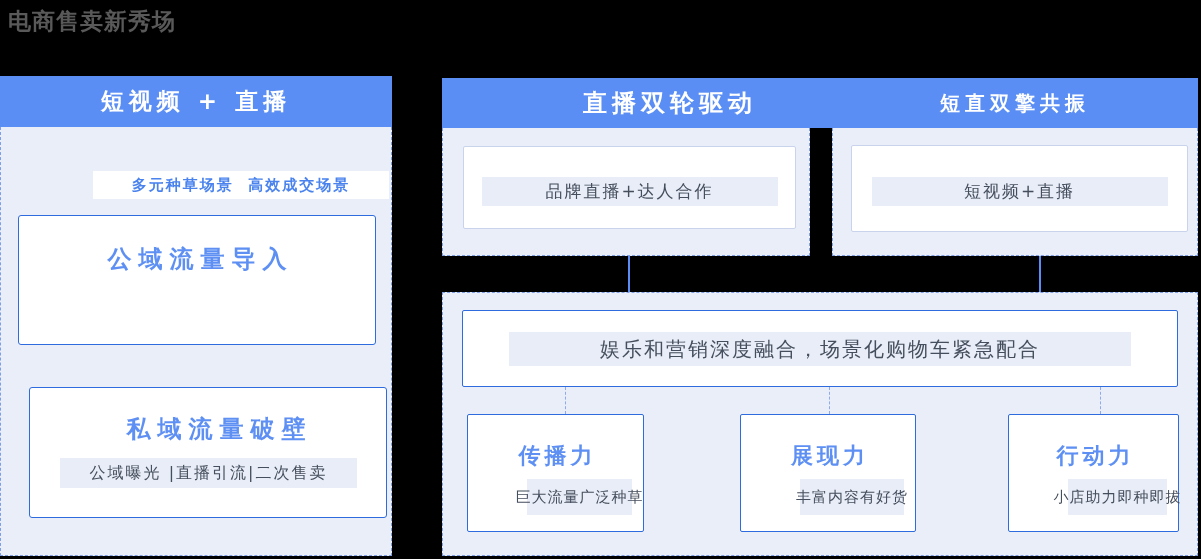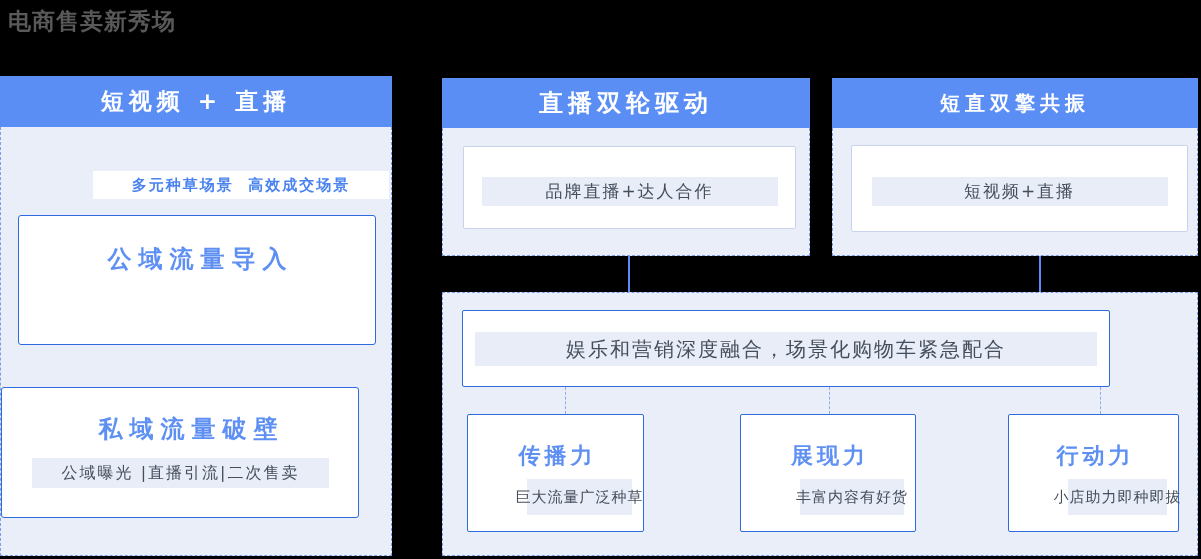--- a/index.html
+++ b/index.html
@@ -10,38 +10,38 @@
   .page-title {
     position:absolute; left:8px; top:6px;
     font-size:23px; font-weight:bold; color:#595959; letter-spacing:1px; white-space:pre;
   }
   
   .col-header {
     position:absolute; background:#5A8EF4; color:#ffffff; font-weight:bold;
     display:flex; align-items:center; justify-content:center; white-space:pre;
   }
   .left-header  { left:0;     top:76px; width:392px; height:51px; font-size:23px; letter-spacing:5px; }
-  .mid-header   { left:442px; top:78px; width:368px; height:50px; font-size:24px; letter-spacing:5px; }
+  .mid-header   { left:442px; top:78px; width:368px; height:50px; font-size:24px; letter-spacing:5px;padding-left:44px; }
   .right-header { left:832px; top:78px; width:366px; height:50px; font-size:20px; letter-spacing:5px; }
   
   .panel { position:absolute; background:#E9EEF9; box-sizing:border-box; border:1px dashed #7F9EE8; }
   .left-panel   { left:0;     top:127px; width:392px; height:429px; border-top:none; }
   .mid-panel    { left:442px; top:128px; width:368px; height:128px; border-top:none; }
   .right-panel  { left:832px; top:128px; width:366px; height:128px; border-top:none; }
   .bottom-panel { left:442px; top:292px; width:756px; height:264px; }
   
   .scene-strip {
     position:absolute; left:47px; top:44px; width:296px; height:28px; background:#ffffff;
     color:#4A83EE; font-size:15px; font-weight:bold; letter-spacing:2px; white-space:pre;
     display:flex; align-items:center; justify-content:center;margin-left:45px;
   }
   
   .wbox { position:absolute; background:#ffffff; border:1px solid #2E6BDF; border-radius:3px; box-sizing:border-box; }
   .left-box1 { left:17px; top:88px;  width:358px; height:130px; }
-  .left-box2 { left:0; top:260px; width:358px; height:131px;padding-left:16px; }
+  .left-box2 { left:28px; top:260px; width:358px; height:131px;padding-left:16px; }
   .wbox-title {
     text-align:center; color:#5E90F4; font-weight:bold; font-size:24px;
     letter-spacing:7px; text-indent:7px; margin-top:27px; white-space:pre;
   }
   .left-box2 .wbox-title { margin-top:25px; }
   .strip {
     background:#E8EDF8; color:#454E5C; font-size:16px; letter-spacing:2px; white-space:pre;
     display:flex; align-items:center; justify-content:center;
   }
   .wbox .strip { position:absolute; left:30px; top:72px; width:297px; height:30px; }
@@ -51,21 +51,21 @@
   .mid-box   { left:20px; top:18px; width:333px; height:83px; }
   .right-box { left:18px; top:17px; width:337px; height:87px; }
   .lightbox .strip { position:absolute; left:50%; transform:translateX(-50%); top:30px; width:296px; height:29px; font-size:17px; }
   .right-box .strip { top:31px; }
   
   .vline { position:absolute; width:2px; height:36px; top:256px; background:#5A8EF4; }
   .vline-mid   { left:628px; }
   .vline-right { left:1039px; }
   
   .bigbox {
-    position:absolute; left:19px; top:17px; width:648px; height:77px;
+    position:absolute; left:19px; top:17px; width:716px; height:77px;
     background:#ffffff; border:1px solid #2E6BDF; border-radius:2px; box-sizing:border-box;
   }
   .big-strip { position:absolute; left:50%; transform:translateX(-50%); top:21px; width:622px; height:34px; font-size:20px; }
   
   .dashline { position:absolute; width:0; height:27px; top:94px; border-left:1px dashed #8FA9EC; }
   .dash-a { left:122px; } .dash-b { left:386px; } .dash-c { left:657px; }
   
   .pillar { position:absolute; top:121px; height:118px; background:#ffffff; border:1.5px solid #2E6BDF; border-radius:2px; box-sizing:border-box; }
   .pillar-a { left:24px;  width:177px; }
   .pillar-b { left:297px; width:176px; }

